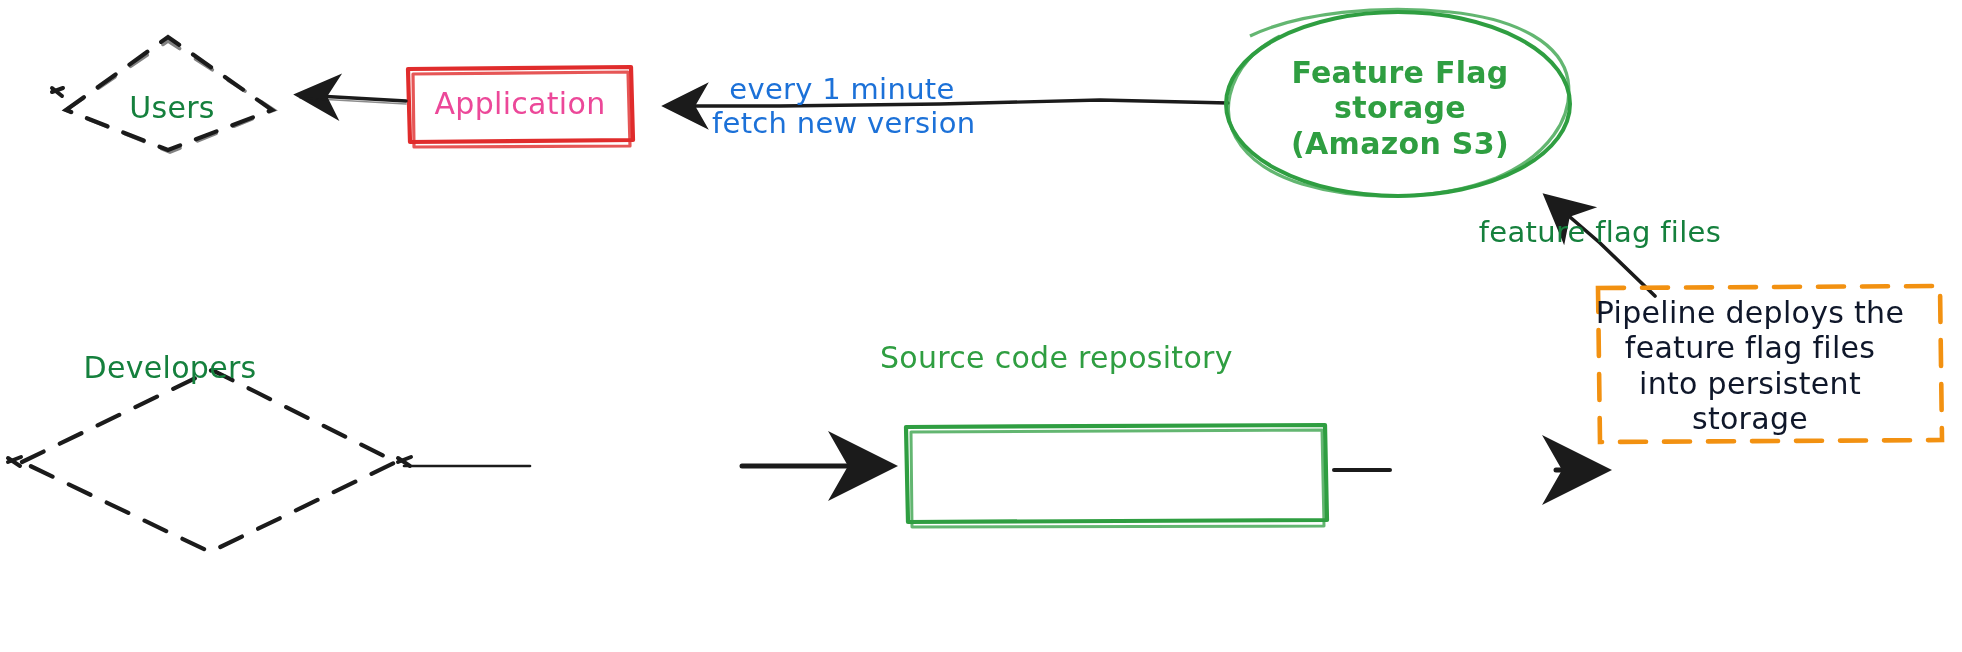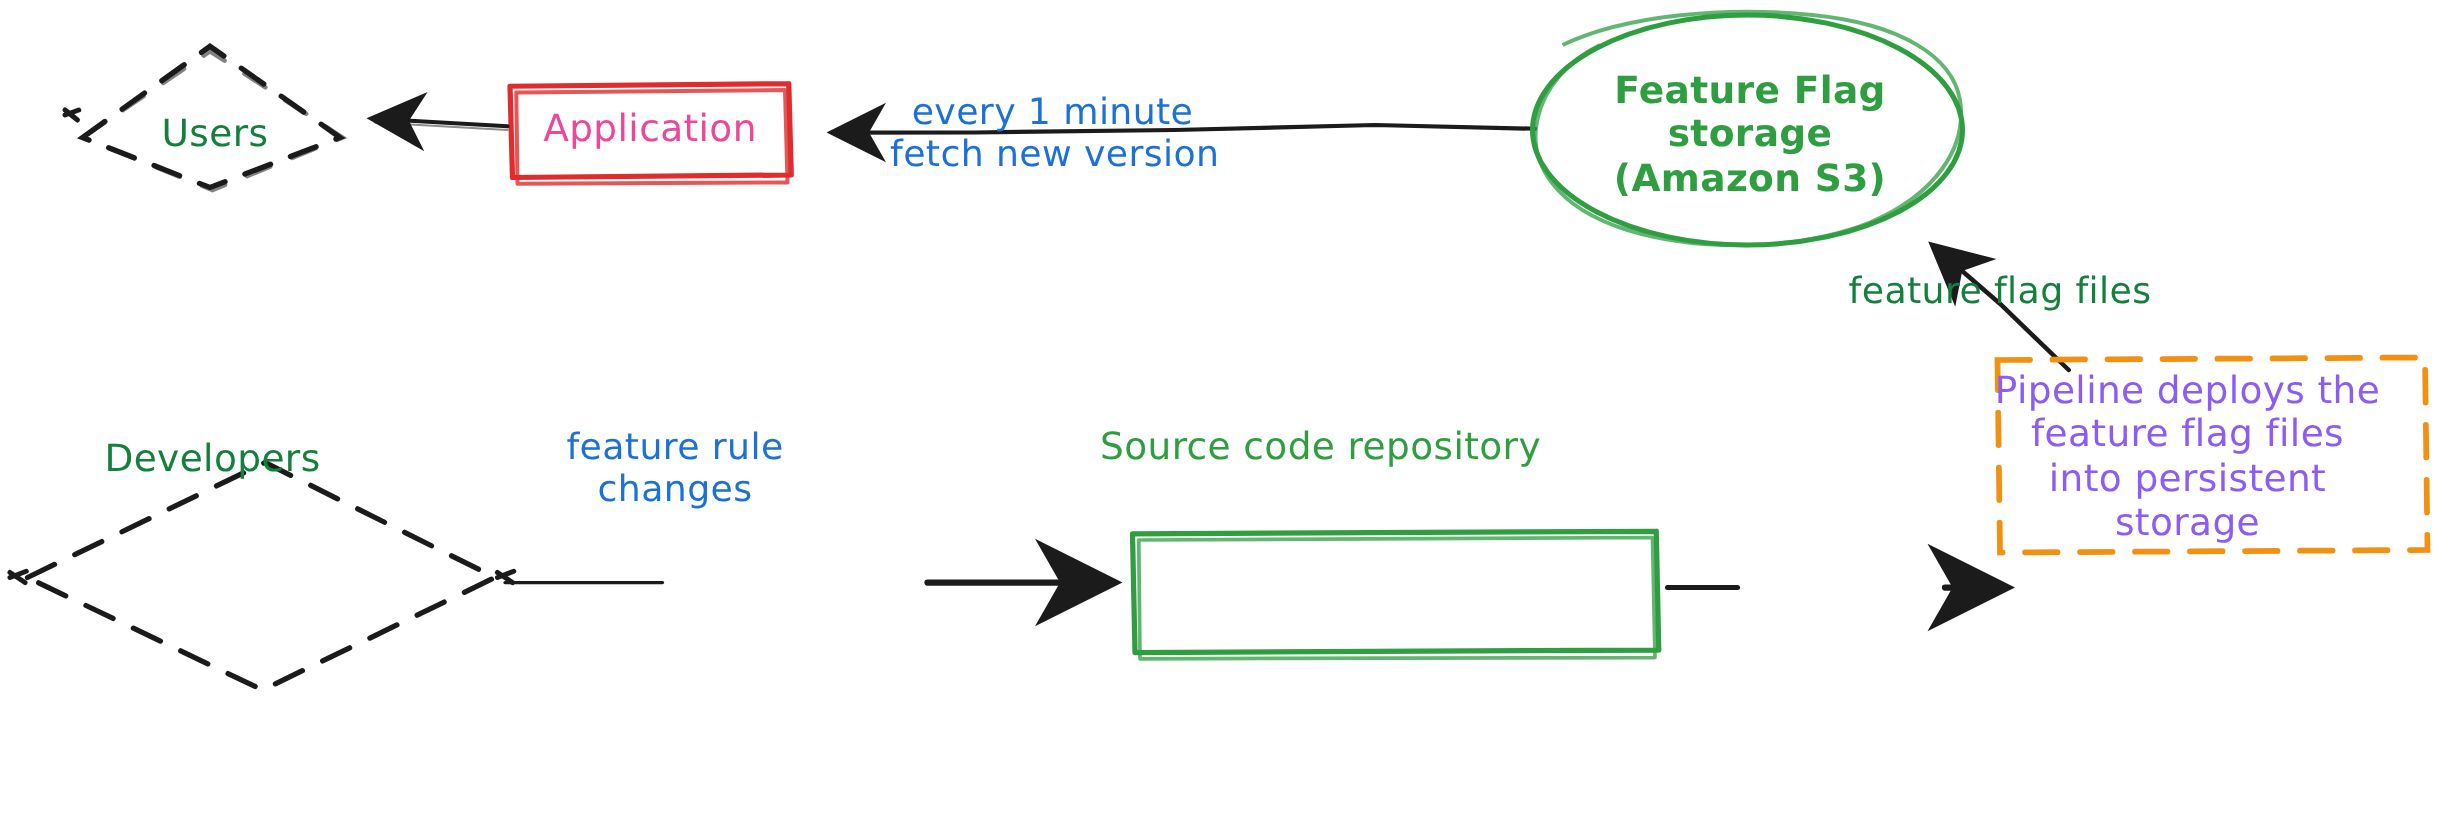--- a/index.html
+++ b/index.html
@@ -36,21 +36,21 @@
   .node-label {
     font-size: 30px;
   }
   .edge-label {
     font-size: 29px;
   }
   .c-black { color: #15803d; }
   .c-red   { color: #ec4899; }
   .c-green { color: #2f9e41; }
   .c-blue  { color: #1c71d8; }
-  .c-orange{ color: #8b5cf6; }
+  .c-orange{ color: #0f172a; }
 
   
   #label-users          { left: 72px;  top: 90px;  width: 200px; }
   #label-application    { left: 420px; top: 86px;  width: 200px; }
   #label-fetch          { left: 700px; top: 72px;  width: 260px; margin-left: 12px; }
   #label-storage        { left: 1235px;top: 55px;  width: 330px; font-weight: bold; }
   #label-flagfiles      { left: 1450px;top: 215px; width: 300px; }
   #label-pipeline       { left: 1580px;top: 295px; width: 340px; }
   #label-developers     { left: 70px;  top: 350px; width: 200px; }
   #label-featurerule    { left: 410px; top: 340px; width: 260px; }
@@ -145,19 +145,17 @@
 
   <div class="lbl edge-label c-black" id="label-flagfiles">feature flag files</div>
 
   <div class="lbl node-label c-orange" id="label-pipeline">Pipeline deploys the
 feature flag files
 into persistent
 storage</div>
 
   <div class="lbl node-label c-black" id="label-developers">Developers</div>
 
-  <div class="lbl edge-label c-blue" id="label-featurerule">feature rule
-changes</div>
 
   <div class="lbl node-label c-green" id="label-repository">Source code repository</div>
 
 
 </div>
 
 </body></html>

